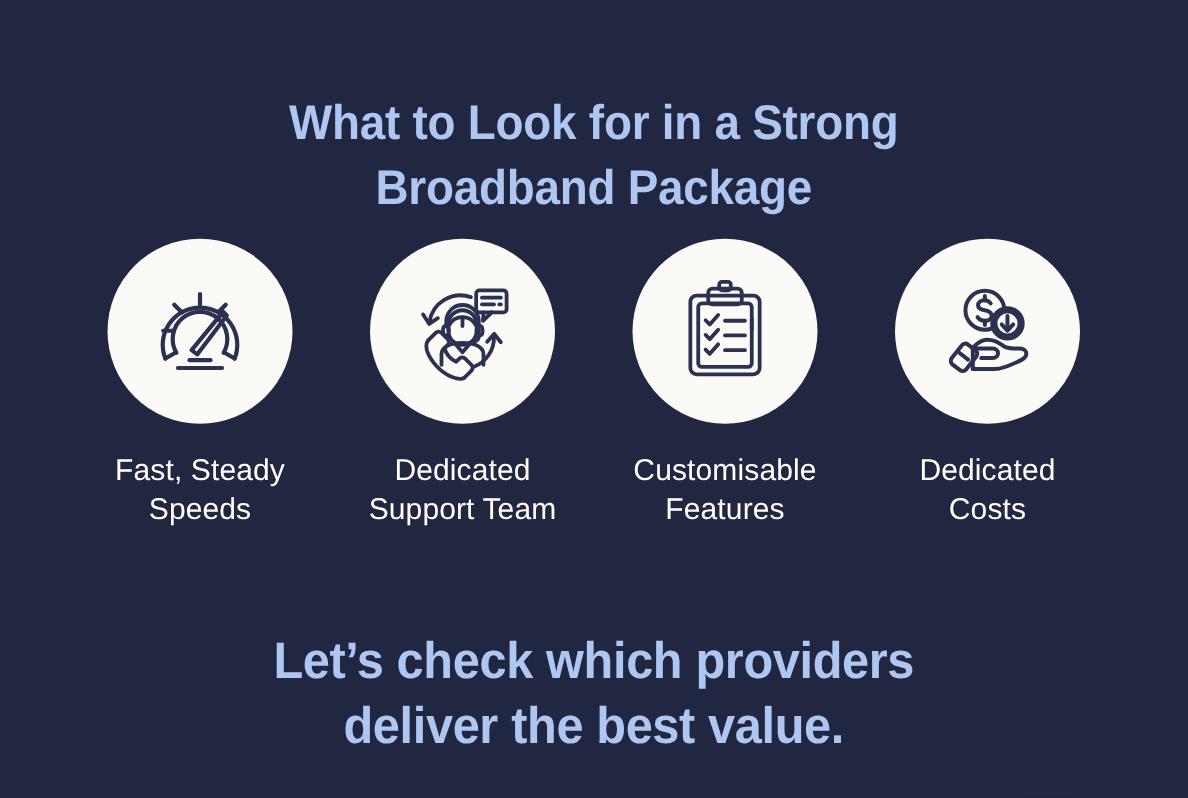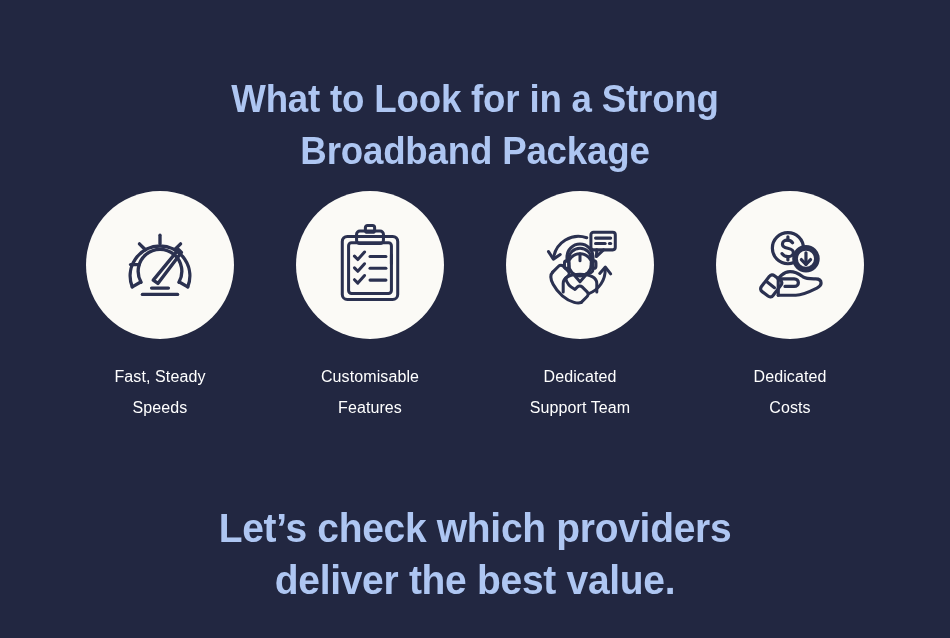--- a/index.html
+++ b/index.html
@@ -74,21 +74,21 @@
 
   .badge svg {
     width: 84px;
     height: 84px;
     display: block;
   }
 
   .feature-label {
     margin-top: 22px;
     color: #ffffff;
-    font-size: 16px;
+    font-size: 24px;
     line-height: 31px;
     font-weight: 400;
     text-align: center;
     white-space: pre-line;
     letter-spacing: 0.1px;
   }
 
   
   .closing {
     position: absolute;
@@ -143,49 +143,20 @@
       </div>
       <div class="feature-label">Fast, Steady
 Speeds</div>
     </div>
 
     <div class="feature">
       <div class="badge">
         <span>
           <svg viewBox="0 0 100 100" fill="none" stroke="#2b3150" stroke-width="3.6" stroke-linecap="round" stroke-linejoin="round">
 
-            <rect x="17" y="16" width="66" height="75" rx="6"></rect>
-
-            <rect x="24.5" y="23.5" width="51" height="60.5" rx="3.5"></rect>
-
-            <path d="M75.5 38 L75.5 48"></path>
-
-            <rect x="34" y="9.5" width="32" height="15" rx="4"></rect>
-
-            <rect x="44.5" y="3" width="11" height="8" rx="2.5"></rect>
-
-            <path d="M31.5 39.5 L35.5 43.5 L43.5 34.5"></path>
-            <path d="M31.5 53.5 L35.5 57.5 L43.5 48.5"></path>
-            <path d="M31.5 67.5 L35.5 71.5 L43.5 62.5"></path>
-
-            <path d="M50 40 L69 40"></path>
-            <path d="M50 54 L69 54"></path>
-            <path d="M50 68 L69 68"></path>
-          </svg>
-        </span>
-      </div>
-      <div class="feature-label">Customisable
-Features</div>
-    </div>
-
-    <div class="feature">
-      <div class="badge">
-        <span>
-          <svg viewBox="0 0 100 100" fill="none" stroke="#2b3150" stroke-width="3.6" stroke-linecap="round" stroke-linejoin="round">
-
             <path d="M58 17.5 A30 30 0 0 0 18.5 41.5"></path>
             <path d="M12.5 34 L18.3 43 L26.5 37.5"></path>
 
             <path d="M60.5 84 A30 30 0 0 0 80 55"></path>
             <path d="M73.5 60 L80.2 52.5 L86.5 60.5"></path>
 
             <path d="M36.5 43.5 A13.5 13.5 0 1 1 63.5 43.5 L63.5 49.5 A13.5 13.5 0 0 1 36.5 49.5 Z"></path>
 
             <path d="M37 44.5 C39.5 40 44 36.5 50 36.5 C56 36.5 60.5 40 63 44.5"></path>
             <path d="M50 36.7 L50 45"></path>
@@ -207,20 +178,49 @@
             <rect x="63" y="11" width="29" height="21" rx="3"></rect>
             <path d="M70 32 L69.5 40 L78 32"></path>
             <path d="M68.5 18 L86.5 18"></path>
             <path d="M68.5 24.5 L80 24.5"></path>
             <path d="M85 24.5 L86.5 24.5"></path>
           </svg>
         </span>
       </div>
       <div class="feature-label">Dedicated
 Support Team</div>
+    </div>
+
+    <div class="feature">
+      <div class="badge">
+        <span>
+          <svg viewBox="0 0 100 100" fill="none" stroke="#2b3150" stroke-width="3.6" stroke-linecap="round" stroke-linejoin="round">
+
+            <rect x="17" y="16" width="66" height="75" rx="6"></rect>
+
+            <rect x="24.5" y="23.5" width="51" height="60.5" rx="3.5"></rect>
+
+            <path d="M75.5 38 L75.5 48"></path>
+
+            <rect x="34" y="9.5" width="32" height="15" rx="4"></rect>
+
+            <rect x="44.5" y="3" width="11" height="8" rx="2.5"></rect>
+
+            <path d="M31.5 39.5 L35.5 43.5 L43.5 34.5"></path>
+            <path d="M31.5 53.5 L35.5 57.5 L43.5 48.5"></path>
+            <path d="M31.5 67.5 L35.5 71.5 L43.5 62.5"></path>
+
+            <path d="M50 40 L69 40"></path>
+            <path d="M50 54 L69 54"></path>
+            <path d="M50 68 L69 68"></path>
+          </svg>
+        </span>
+      </div>
+      <div class="feature-label">Customisable
+Features</div>
     </div>
 
     <div class="feature">
       <div class="badge">
         <span>
           <svg viewBox="0 0 100 100" fill="none" stroke="#2b3150" stroke-width="3.8" stroke-linecap="round" stroke-linejoin="round">
 
             <circle cx="47.5" cy="30" r="18.5"></circle>
             <path d="M53 23.5 C51.5 21.5 49.5 20.5 47 20.5 C43.5 20.5 41 22.5 41 25.3
                      C41 28 43.5 29.3 47.3 30 C51.2 30.8 54 32 54 35 C54 38 51.3 40 47.6 40

